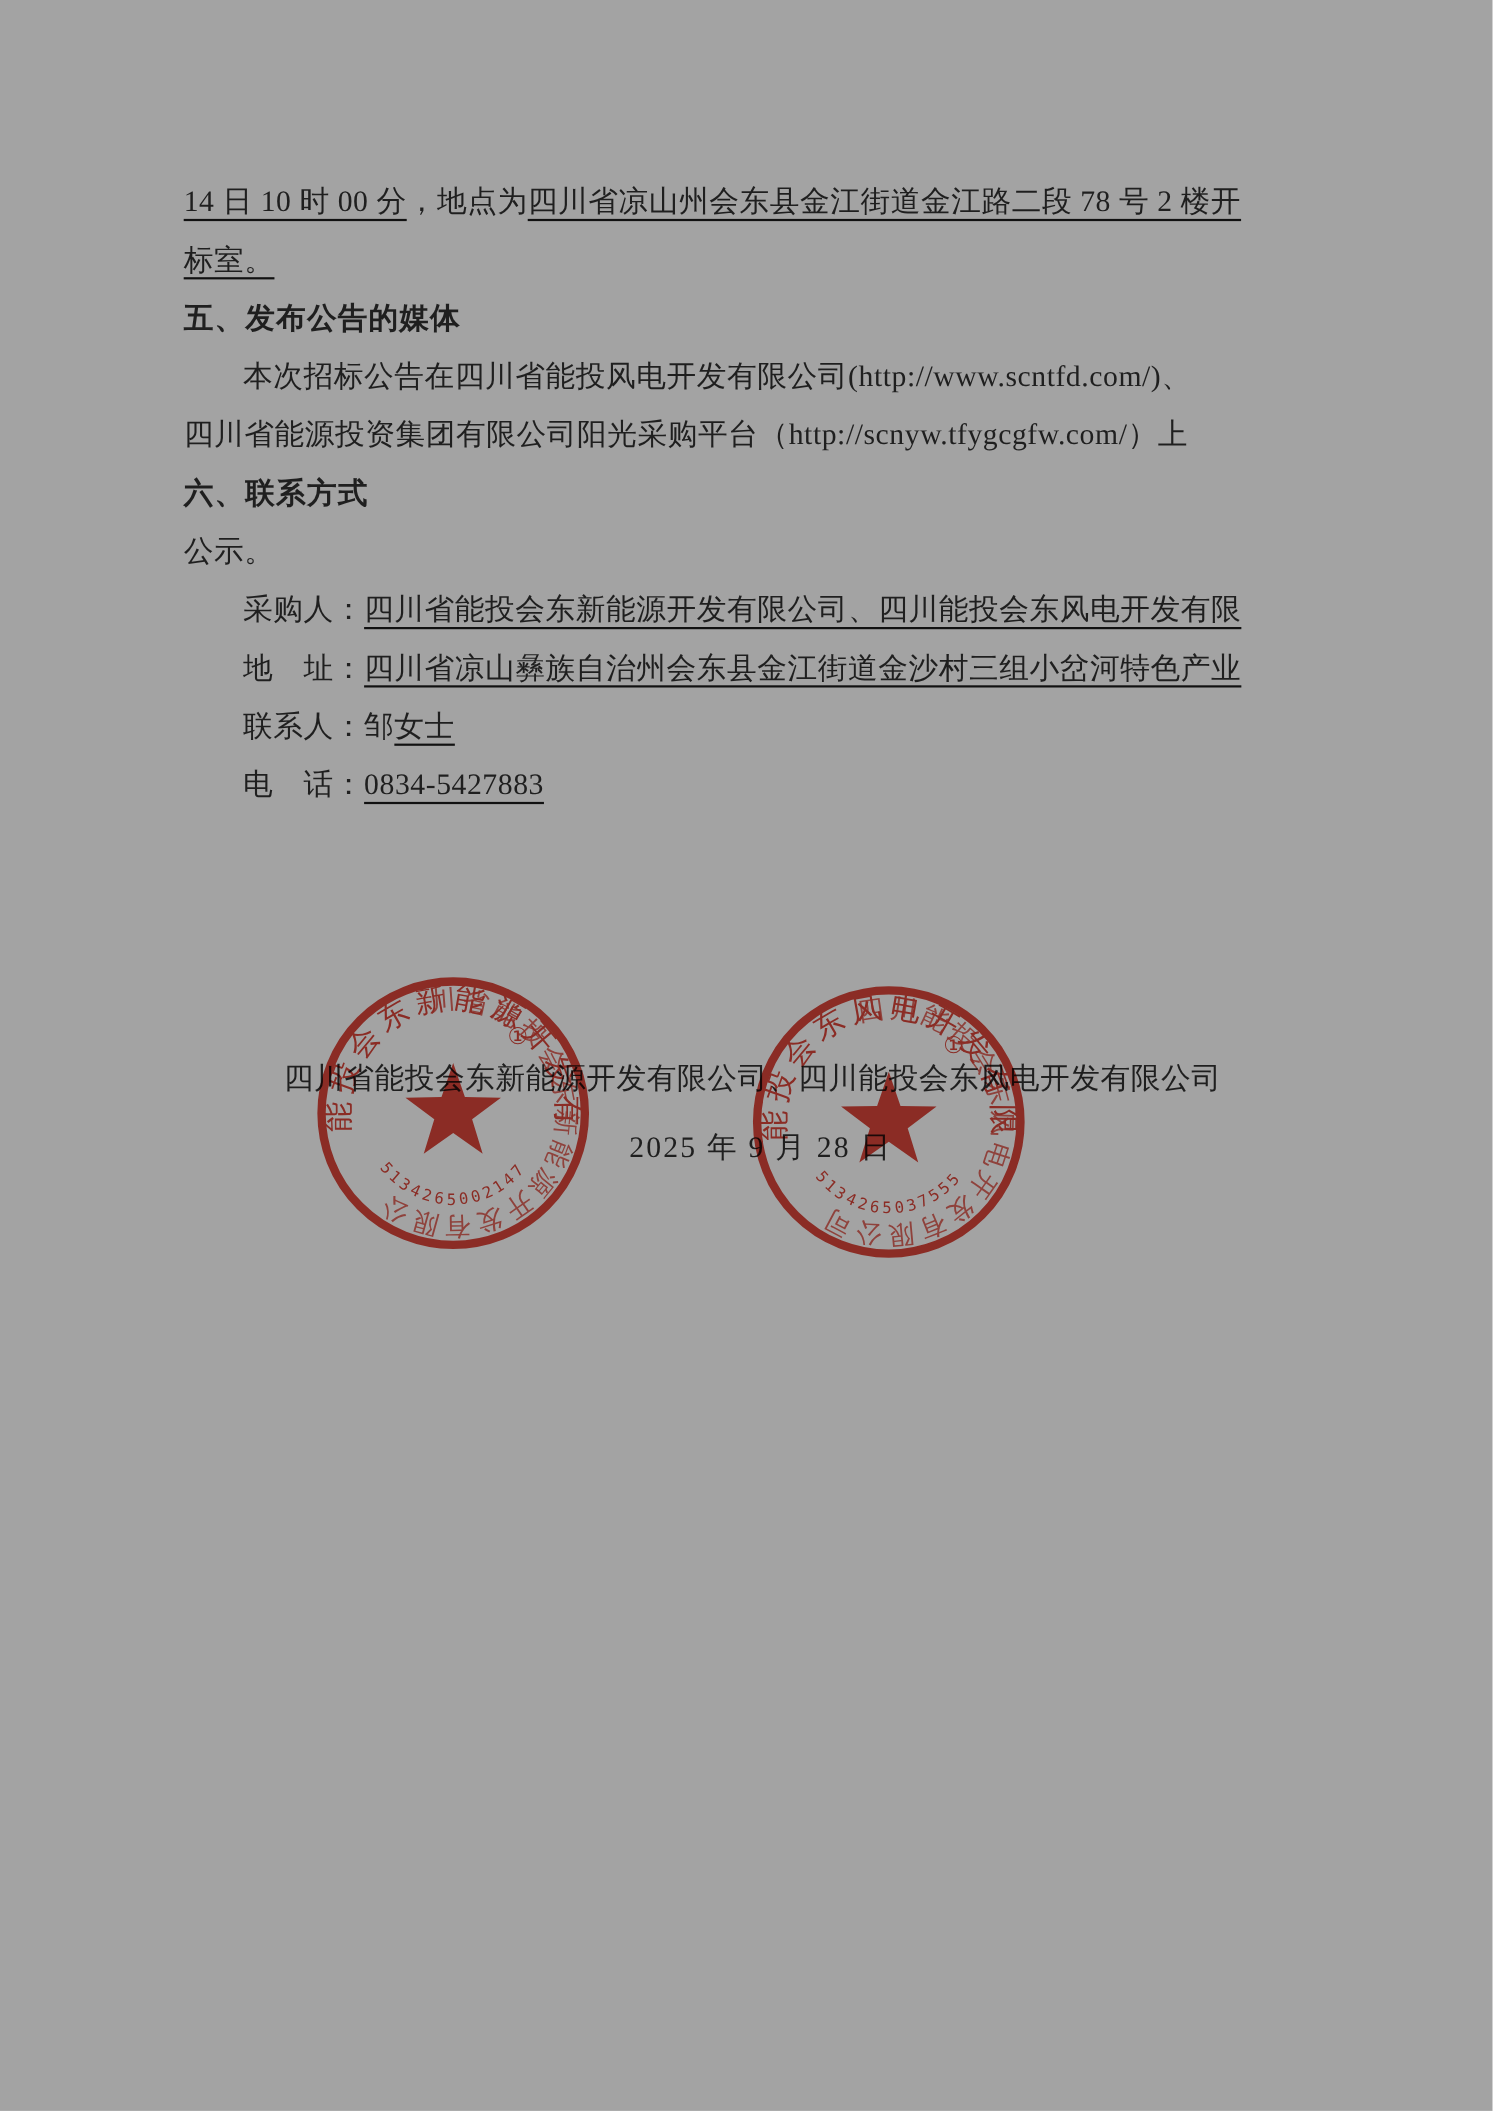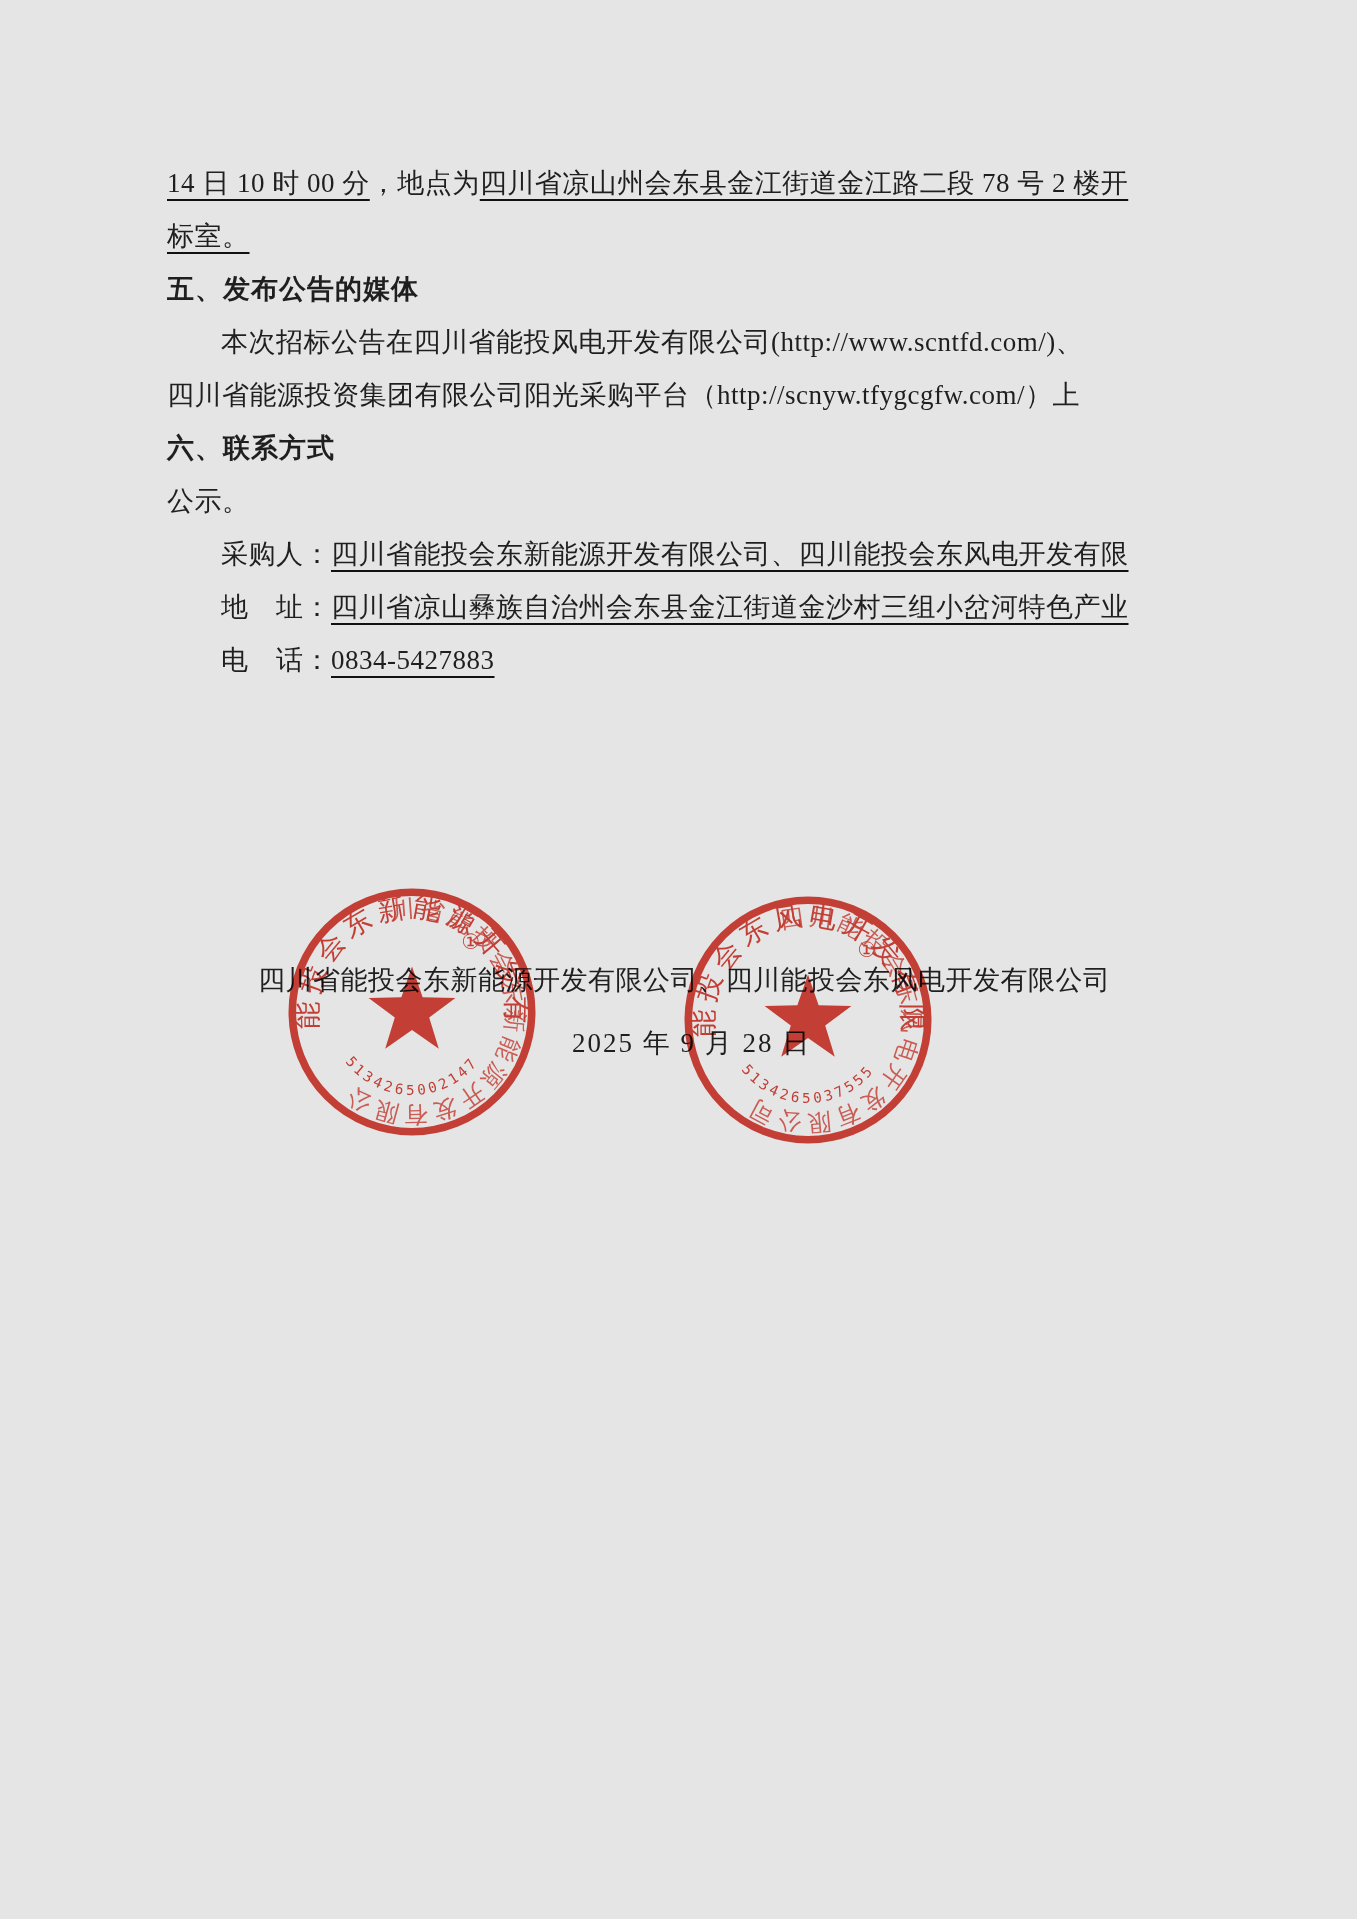--- a/index.html
+++ b/index.html
@@ -4,21 +4,21 @@
 <style>
   :root { --ink: #d6372b; --text: #1f1f1f; }
   * { margin: 0; padding: 0; box-sizing: border-box; }
   html, body { background: #ffffff; }
   body { font-family: "Liberation Serif", "DejaVu Serif", serif; color: var(--text); }
 
   .page {
     position: relative;
     width: 1357px;
     height: 1919px;
-    background: #e5e5e5;
+    background: #a3a3a3;
     margin: 0 auto;
     overflow: hidden;
   }
 
   .doc-body {
     position: absolute;
     left: 167px;
     top: 157px;
     width: 802px;
     font-size: 27px;
@@ -91,20 +91,21 @@
     <div class="line indent">本次招标公告在四川省能投风电开发有限公司(http://www.scntfd.com/)、</div>
     <div class="line">四川省能源投资集团有限公司阳光采购平台（http://scnyw.tfygcgfw.com/）上</div>
     <div class="line heading">六、联系方式</div>
 
     <div class="line">公示。</div>
 
     <div class="line indent"><span>采购人：</span><span class="u">四川省能投会东新能源开发有限公司、四川能投会东风电开发有限</span></div>
 
     <div class="line indent"><span>地　址：</span><span class="u">四川省凉山彝族自治州会东县金江街道金沙村三组小岔河特色产业</span></div>
 
+    <div class="line indent"><span>联系人：</span><span>邹</span><span class="u">女士</span></div>
 
     <div class="line indent"><span>电　话：</span><span class="u">0834-5427883</span></div>
 
   </div>
 
   <div class="sig-companies">四川省能投会东新能源开发有限公司、四川能投会东风电开发有限公司</div>
   <div class="sig-date">2025 年 9 月 28 日</div>
 
   <div class="stamp stamp-left">
     <svg viewBox="0 0 280 280">

